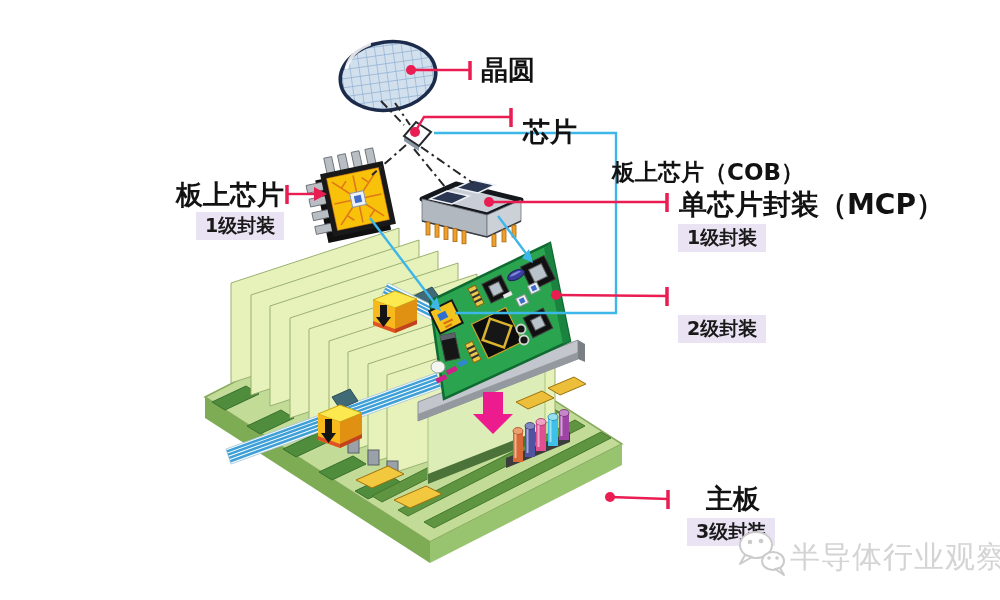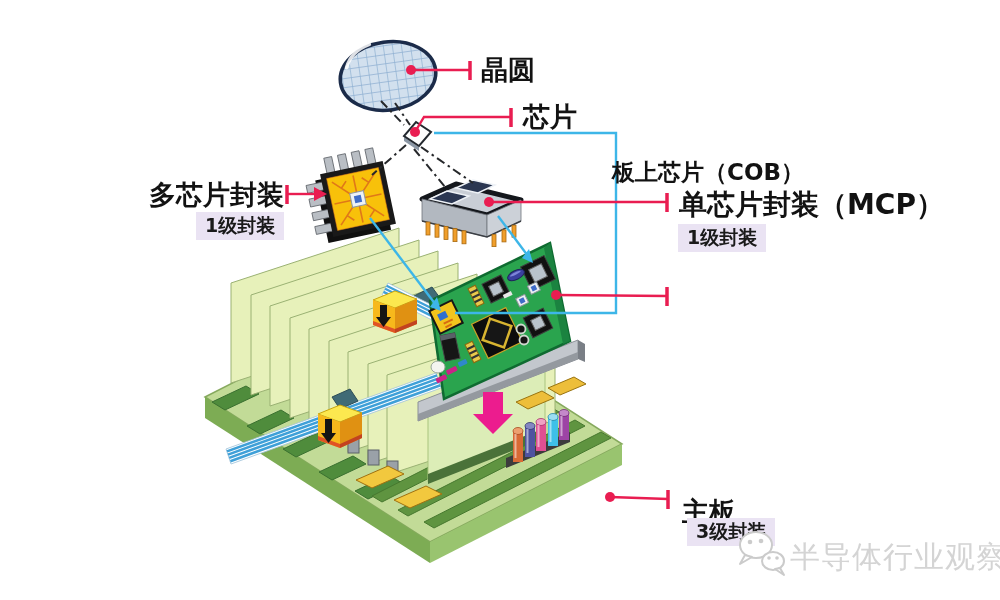--- a/index.html
+++ b/index.html
@@ -318,28 +318,29 @@
     <circle cx="411" cy="70" r="5"></circle>
     <circle cx="415" cy="132" r="5"></circle>
     <circle cx="489" cy="202" r="5"></circle>
     <circle cx="556" cy="295" r="5"></circle>
     <circle cx="610" cy="497" r="5"></circle>
     <polygon points="327,194 314,187 314,201"></polygon>
   </g>
 </svg>
 
 <div class="lbl" style="left:481px;top:56px;">晶圆</div>
-<div class="lbl" style="left:523px;top:103px;">芯片</div>
+<div class="lbl" style="left:523px;top:118px;">芯片</div>
 <div class="lbl light" style="left:612px;top:160px;">板上芯片（COB）</div>
-<div class="lbl" style="left:40px;top:181px;width:244px;text-align:right;">多芯片封装</div>
+<div class="lbl" style="left:40px;top:181px;width:244px;text-align:right;">板上芯片</div>
 <div class="lbl" style="left:679px;top:190px;font-size:28px;">单芯片封装（MCP）</div>
-<div class="lbl" style="left:682px;top:485px;margin-top:13px;">主板</div>
+<div class="lbl" style="left:706px;top:485px;">主板</div>
 
 <div class="badge" style="left:196px;top:212px;">1级封装</div>
 <div class="badge" style="left:678px;top:224px;">1级封装</div>
+<div class="badge" style="left:678px;top:315px;">2级封装</div>
 <div class="badge" style="left:687px;top:518px;text-align:center;">3级封装</div>
 
 <div class="watermark">
   <svg width="52" height="56" viewBox="0 0 52 56">
     <ellipse cx="20" cy="20" rx="16" ry="13" fill="#ffffff" stroke="#cbcbcb" stroke-width="2"></ellipse>
     <path d="M9 30 L4 39 L16 32 Z" fill="#ffffff" stroke="#cbcbcb" stroke-width="2" stroke-linejoin="round"></path>
     <circle cx="14" cy="17" r="2.3" fill="#cbcbcb"></circle>
     <circle cx="25" cy="16" r="2.3" fill="#cbcbcb"></circle>
     <ellipse cx="37" cy="36" rx="11" ry="9" fill="#ffffff" stroke="#cbcbcb" stroke-width="2"></ellipse>
     <path d="M44 43 L48 50 L39 44 Z" fill="#ffffff" stroke="#cbcbcb" stroke-width="2" stroke-linejoin="round"></path>

